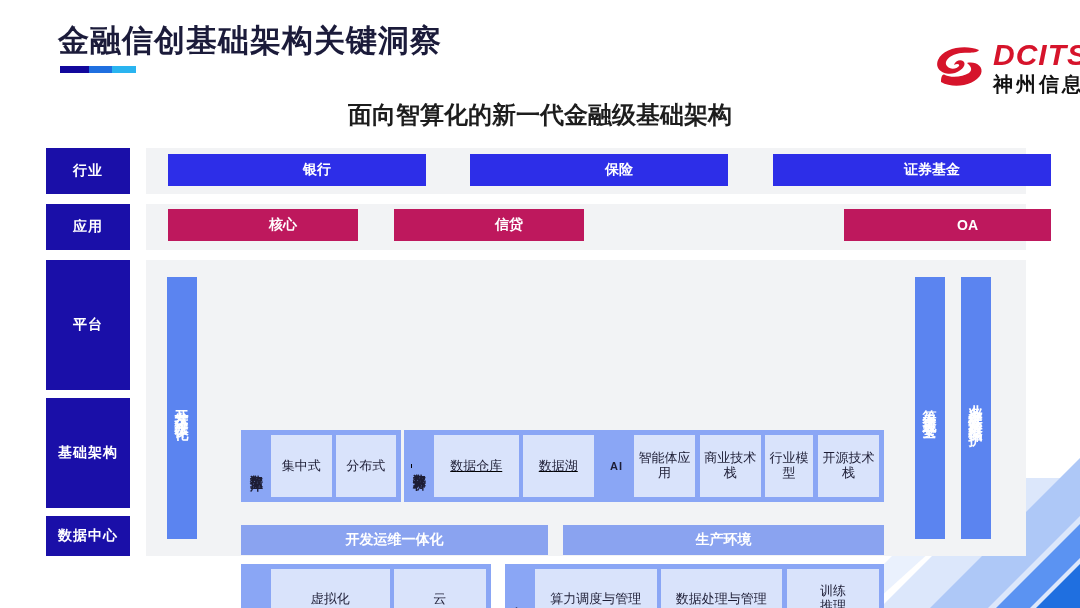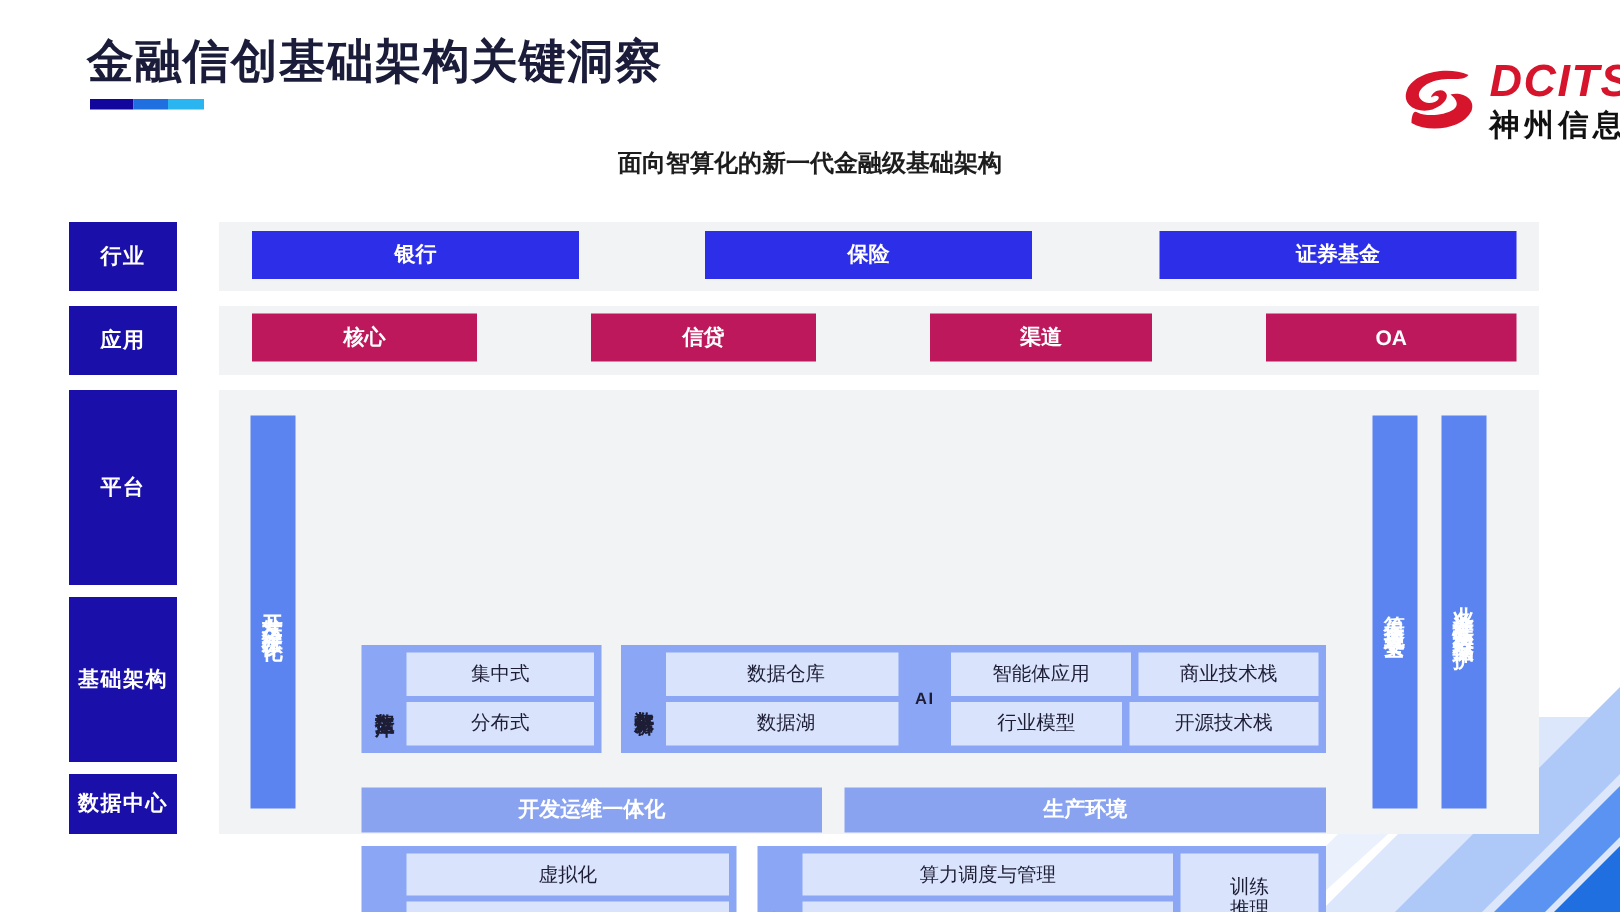--- a/index.html
+++ b/index.html
@@ -27,46 +27,46 @@
   .u3{width:32%;background:#2ab4f0;}
 
   .logo{position:absolute;right:32px;top:18px;height:58px;display:flex;align-items:center;gap:8px;margin-top:20px;}
   .logo-mark{width:52px;height:50px;flex:0 0 auto;}
   .logo-text{display:flex;flex-direction:column;line-height:1;}
   .logo-en{font-size:30px;font-weight:bold;color:#d6142b;letter-spacing:1px;font-style:italic;}
   .logo-cn{font-size:20px;font-weight:bold;color:#111;letter-spacing:3px;margin-top:4px;}
 
   .subtitle{
     position:absolute;left:0;top:99px;width:1080px;text-align:center;
-    font-size:16px;font-weight:bold;color:#1d1d1d;z-index:3;
+    font-size:24px;font-weight:bold;color:#1d1d1d;z-index:3;
   }
 
   
   .diagram{position:absolute;left:0;top:140px;width:1080px;height:430px;z-index:2;}
 
   .rowlabel{
-    position:absolute;left:46px;width:72px;
+    position:absolute;left:46px;width:84px;
     background:#1a0fa8;color:#fff;
     display:flex;align-items:center;justify-content:center;
     font-size:14px;font-weight:bold;letter-spacing:1px;
   }
   .lbl-industry{top:8px;height:46px;}
   .lbl-app{top:64px;height:46px;}
   .lbl-platform{top:120px;height:130px;}
   .lbl-infra{top:258px;height:110px;}
   .lbl-dc{top:376px;height:40px;}
 
   .panel{position:absolute;background:#f2f3f5;}
   .panel-industry{left:146px;top:8px;width:880px;height:46px;}
   .panel-app{left:146px;top:64px;width:880px;height:46px;}
   .panel-main{left:146px;top:120px;width:880px;height:296px;}
 
   .cell{
     position:absolute;display:flex;align-items:center;justify-content:center;
-    color:#fff;font-weight:bold;text-align:left;
+    color:#fff;font-weight:bold;text-align:left;padding-left:40px;
   }
 
   
   .ind{background:#2d2ee8;top:14px;height:32px;font-size:14px;}
   .ind1{left:168px;width:218px;}
   .ind2{left:470px;width:218px;}
   .ind3{left:773px;width:238px;}
 
   
   .app{background:#be185d;top:69px;height:32px;font-size:14px;}
@@ -93,30 +93,30 @@
   }
   .group-label{
     writing-mode:vertical-rl;text-orientation:upright;
     display:flex;align-items:center;justify-content:center;
     color:#1d1d35;font-weight:bold;font-size:13px;letter-spacing:1px;
     flex:0 0 auto;width:20px;
   }
   .group-label.horiz{
     writing-mode:horizontal-tb;width:auto;padding:0 6px;font-size:11px;
   }
-  .group-cells{display:flex;flex-direction:column;gap:4px;flex:1 1 auto;}
+  .group-cells{display:flex;gap:4px;flex:1 1 auto;}
   .group-row{display:flex;gap:5px;flex:1 1 auto;}
   .pcell{
     flex:1 1 auto;background:#d9e3fb;color:#1d1d35;
     display:flex;align-items:center;justify-content:center;
     font-size:13px;font-weight:normal;text-align:center;line-height:1.15;
   }
 
   .g-db{left:241px;top:290px;width:160px;height:72px;}
-  .g-da{left:414px;top:290px;width:195px;height:72px;}
+  .g-da{left:404px;top:290px;width:195px;height:72px;text-decoration:underline;}
   .g-ai{left:599px;top:290px;width:285px;height:72px;}
   .g-general{left:241px;top:424px;width:250px;height:70px;}
   .g-intel{left:505px;top:424px;width:379px;height:70px;}
 
   
   .envbar{
     position:absolute;background:#8aa3f0;color:#fff;font-weight:bold;font-size:14px;
     display:flex;align-items:center;justify-content:center;height:30px;
   }
   .env1{left:241px;top:385px;width:307px;}
@@ -171,21 +171,20 @@
   <div class="panel panel-industry"></div>
   <div class="panel panel-app"></div>
   <div class="panel panel-main"></div>
 
   <div class="cell ind ind1">银行</div>
   <div class="cell ind ind2">保险</div>
   <div class="cell ind ind3">证券基金</div>
 
   <div class="cell app app1">核心</div>
   <div class="cell app app2">信贷</div>
-  <div class="cell app app3">渠道</div>
   <div class="cell app app4">OA</div>
 
   <div class="vbar devops">开发运维一体化</div>
   <div class="vbar sec1">等保合规安全</div>
   <div class="vbar sec2">业务连续性及数据保护</div>
 
   <div class="group g-db">
     <div class="group-label">数据库</div>
     <div class="group-cells">
       <div class="group-row">

